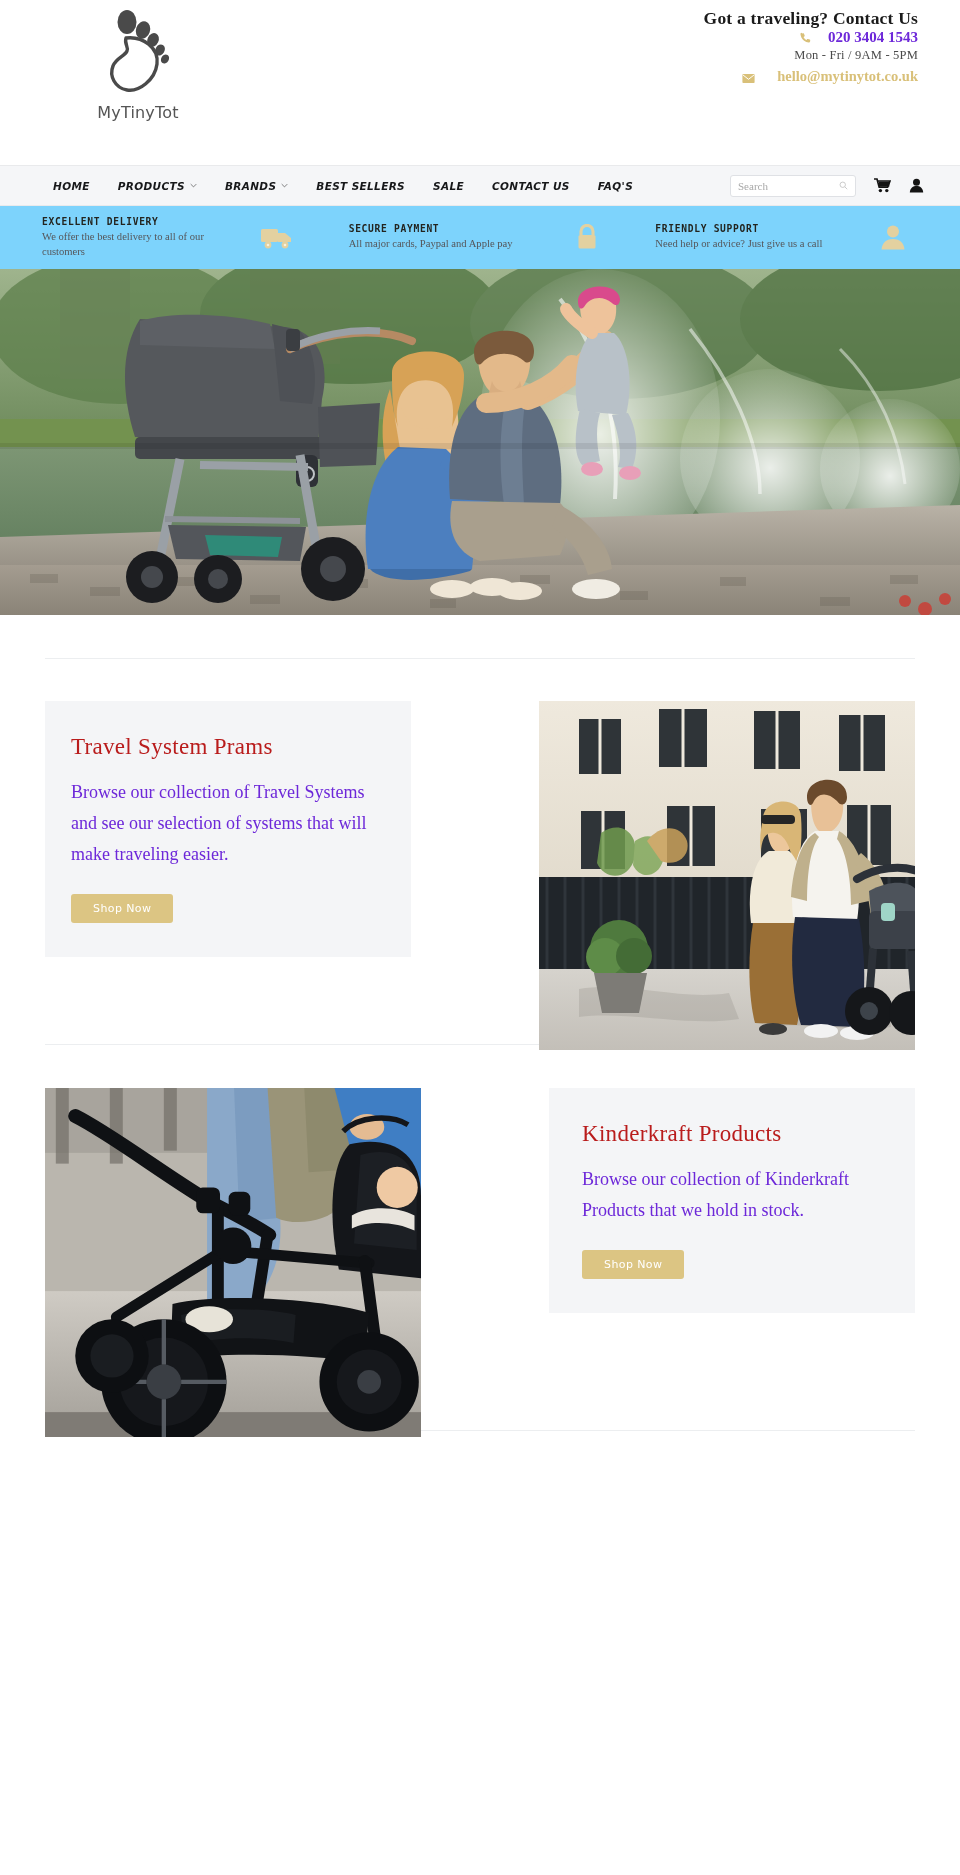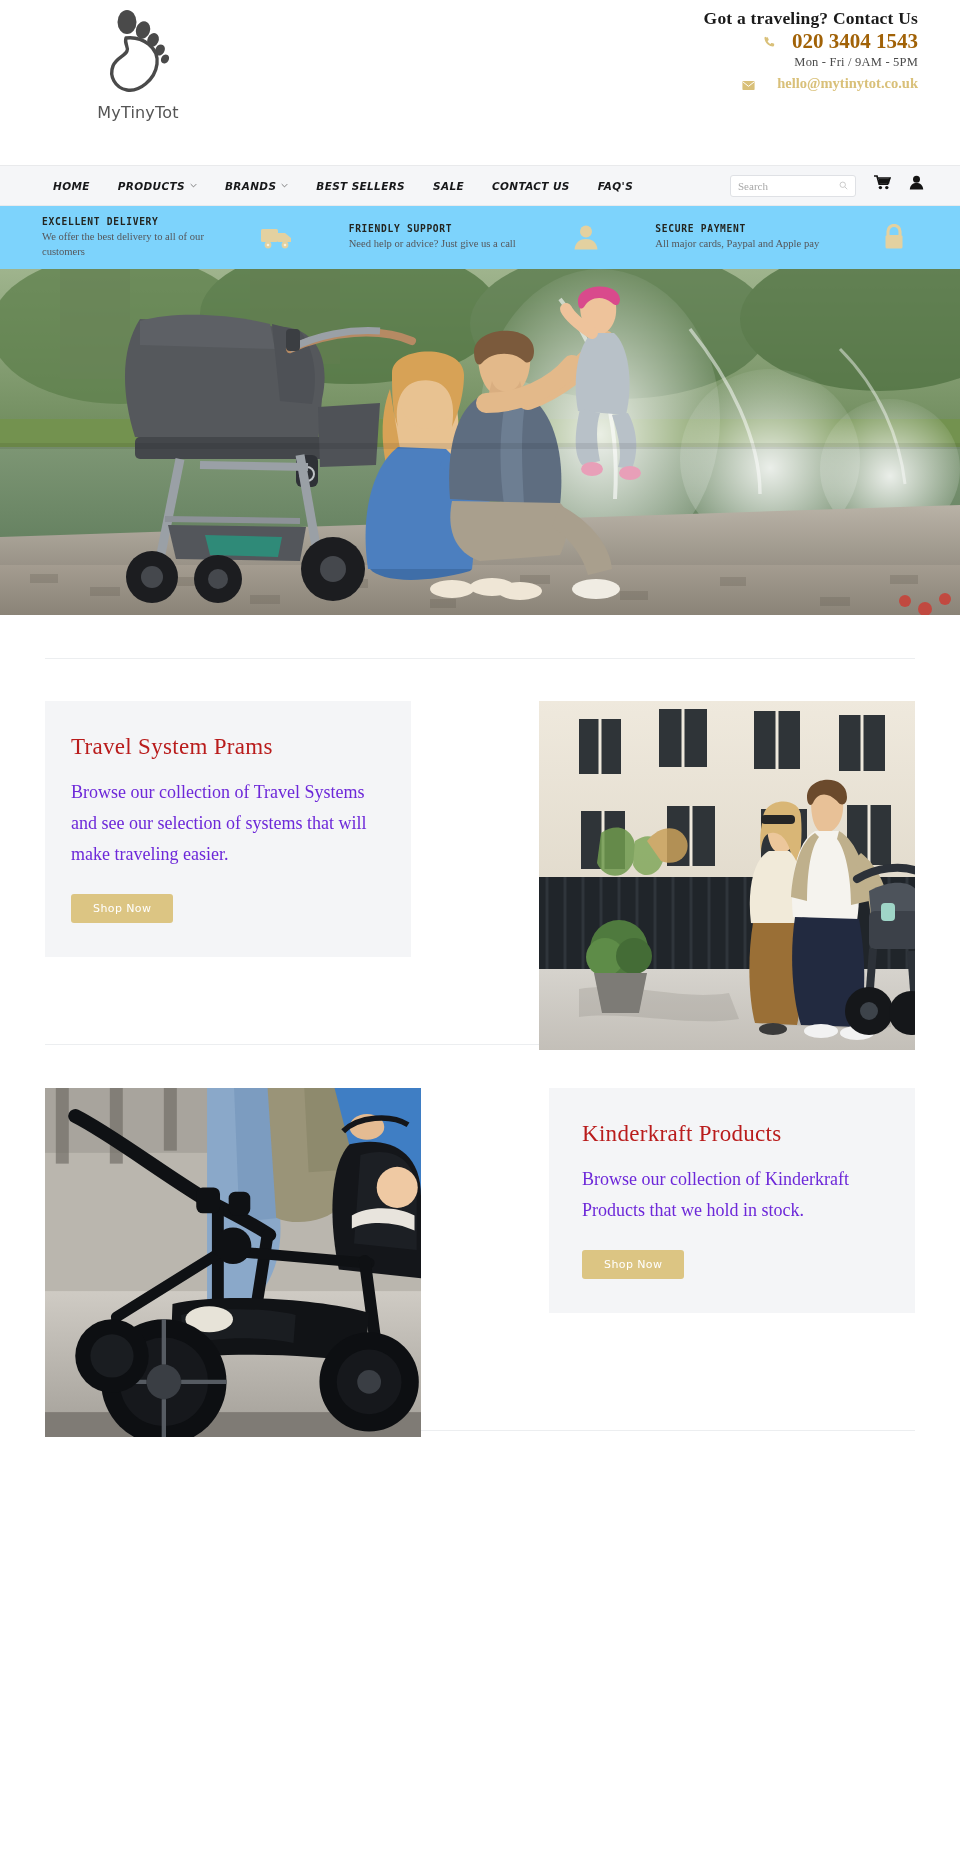--- a/index.html
+++ b/index.html
@@ -46,22 +46,22 @@
   .contact-title {
     font-family: "Liberation Serif", serif;
     font-weight: bold;
     font-size: 17.5px;
     color: #1b1b1b;
     letter-spacing: .2px;
   }
   .contact-phone {
     font-family: "Liberation Serif", serif;
     font-weight: bold;
-    font-size: 21px;
-    color: #a16207;
+    font-size: 15px;
+    color: #6d28d9;
     margin-top: 1px;
     display: flex;
     justify-content: flex-end;
     align-items: center;
     gap: 16px;
   }
   .contact-phone .ic { display:inline-block; width:13px; height:13px; }
   .contact-hours {
     font-family: "Liberation Serif", serif;
     font-size: 12.5px;
@@ -106,21 +106,21 @@
     cursor: pointer;
     white-space: nowrap;
   }
   .nav-item:first-child { padding-left: 0; }
   .caret { width: 7px; height: 5px; display:inline-block; opacity:.75; }
 
   .nav-right {
     position:absolute;
     right: 36px;
     display:flex;
-    align-items:flex-start;
+    align-items:center;
     gap: 0;
   }
   .search-box {
     width: 126px;
     height: 22px;
     background:#fff;
     border:1px solid #dfe1e5;
     border-radius:3px;
     display:flex;
     align-items:center;
@@ -360,37 +360,37 @@
       <path d="M17 7h7l6 5v4h-13z" fill="#e3d1a0"></path>
       <circle cx="7" cy="19" r="3.4" fill="#e3d1a0"></circle>
       <circle cx="24" cy="19" r="3.4" fill="#e3d1a0"></circle>
       <circle cx="7" cy="19" r="1.3" fill="#faf1da"></circle>
       <circle cx="24" cy="19" r="1.3" fill="#faf1da"></circle>
     </svg>
   </div>
 
   <div class="benefit">
     <div class="b-text">
+      <div class="b-title">SECURE PAYMENT</div>
+      <div class="b-sub">All major cards, Paypal and Apple pay</div>
+    </div>
+    <svg class="b-icon" width="24" height="26" viewBox="0 0 24 26">
+      <path d="M6 11V7.4a6 6 0 0 1 12 0V11" fill="none" stroke="#e3d1a0" stroke-width="3.1"></path>
+      <rect x="3.5" y="11" width="17" height="13.5" rx="1.6" fill="#e3d1a0"></rect>
+    </svg>
+  </div>
+
+  <div class="benefit">
+    <div class="b-text">
       <div class="b-title">FRIENDLY SUPPORT</div>
       <div class="b-sub">Need help or advice? Just give us a call</div>
     </div>
     <svg class="b-icon" width="26" height="26" viewBox="0 0 26 26">
       <circle cx="13" cy="7.6" r="6" fill="#e3d1a0"></circle>
       <path d="M1.5 25.5 C2.3 17.8 7.5 15 13 15 C18.5 15 23.7 17.8 24.5 25.5 Z" fill="#e3d1a0"></path>
-    </svg>
-  </div>
-
-  <div class="benefit">
-    <div class="b-text">
-      <div class="b-title">SECURE PAYMENT</div>
-      <div class="b-sub">All major cards, Paypal and Apple pay</div>
-    </div>
-    <svg class="b-icon" width="24" height="26" viewBox="0 0 24 26">
-      <path d="M6 11V7.4a6 6 0 0 1 12 0V11" fill="none" stroke="#e3d1a0" stroke-width="3.1"></path>
-      <rect x="3.5" y="11" width="17" height="13.5" rx="1.6" fill="#e3d1a0"></rect>
     </svg>
   </div>
 </section>
 
 <section class="hero">
   <svg class="hero-img" viewBox="0 0 960 346" preserveAspectRatio="none">
     <defs>
       <linearGradient id="sky" x1="0" y1="0" x2="0" y2="1">
         <stop offset="0" stop-color="#9fb48d"></stop>
           <stop offset="1" stop-color="#6d8a5b"></stop>

